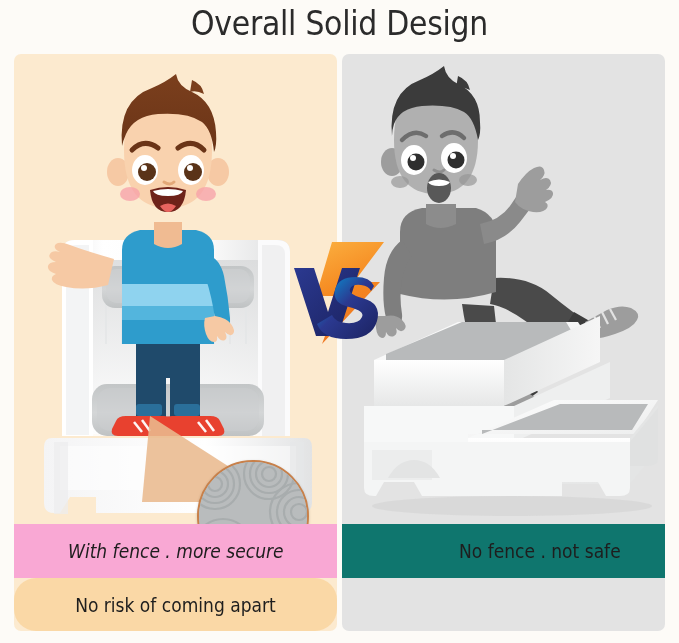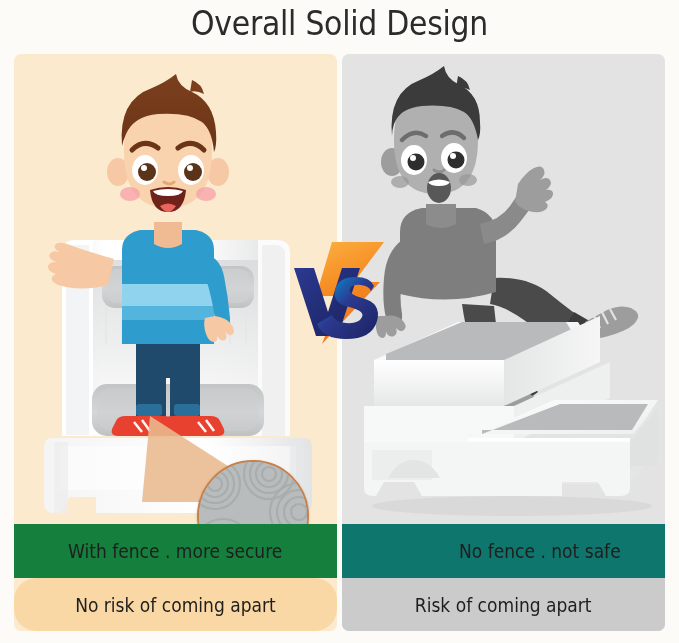--- a/index.html
+++ b/index.html
@@ -61,21 +61,21 @@
     color: #1e1e1e;
     font-size: 19px;
     display: flex;
     align-items: center;
     justify-content: center;
   }
   .caption span { display: inline-block; transform: scaleX(0.9); }
   .cap-top    { top: 470px; height: 54px; }
   .cap-bottom { top: 524px; height: 53px; }
 
-  .panel-left  .cap-top    { background: #15803d; }
+  .panel-left  .cap-top    { background: #f9a8d4; font-style: italic; }
   .panel-left  .cap-bottom { background: #fad8a6; border-radius: 22px; }
   .panel-right .cap-top    { background: #0f766e; padding-left: 36px; }
   .panel-right .cap-bottom { background: #cbcbcb; }
 
   
   .vs-badge {
     position: absolute;
     left: 288px;
     top: 236px;
     width: 104px;
@@ -364,23 +364,20 @@
       <path d="M46 424 q10 -18 26 -18 q16 0 26 18 z" fill="#e3e4e4"></path>
       <path d="M288 388 l28 -34 v50 q0 8 -10 8 h-18 z" fill="#e0e1e1"></path>
 
       <ellipse cx="170" cy="452" rx="140" ry="10" fill="#d2d2d2" opacity="0.55"></ellipse>
     </svg>
   </div>
 
   <div class="caption cap-top">
     <span>No fence . not safe</span>
   </div>
-  <div class="caption cap-bottom">
-    <span>Risk of coming apart</span>
-  </div>
 </div>
 
 <svg class="vs-badge" viewBox="0 0 104 112">
   <defs>
     <linearGradient id="boltG" x1="0" y1="0" x2="0.3" y2="1">
       <stop offset="0%" stop-color="#fbb040"></stop>
       <stop offset="55%" stop-color="#f5871f"></stop>
       <stop offset="100%" stop-color="#ef7622"></stop>
     </linearGradient>
     <linearGradient id="vG" x1="0" y1="0" x2="1" y2="1">

